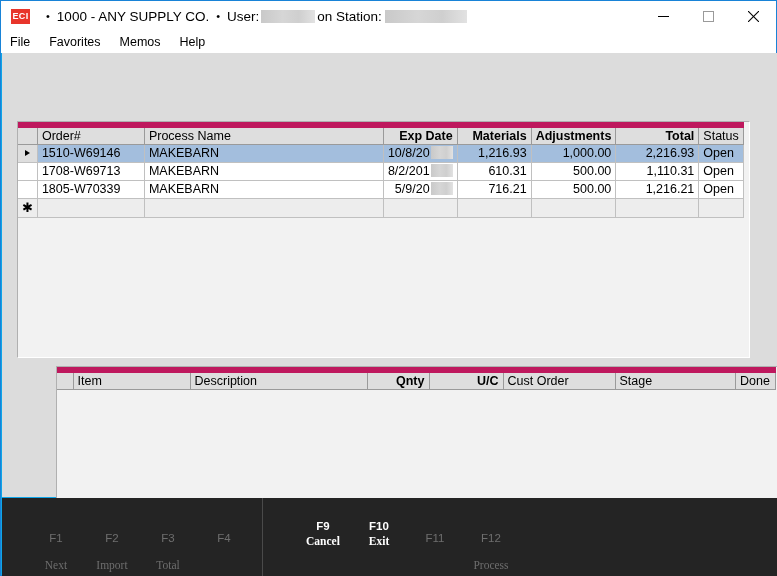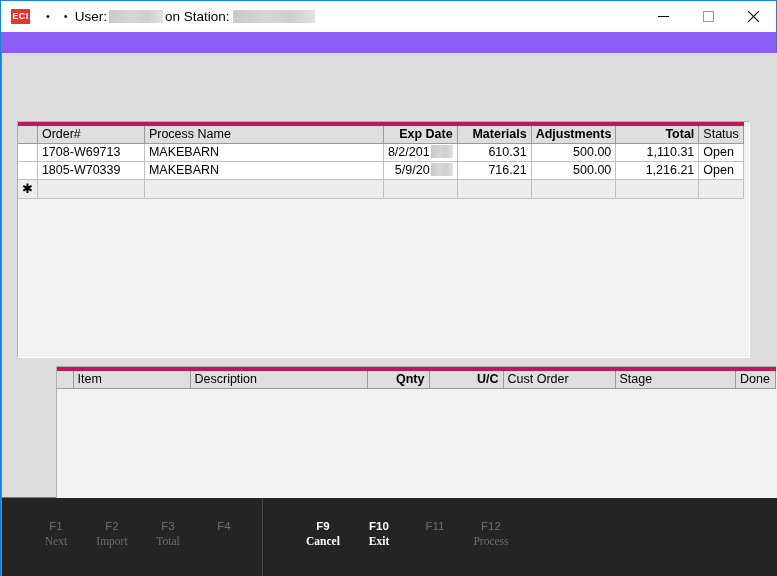--- a/index.html
+++ b/index.html
@@ -4,21 +4,21 @@
 <style>
   html,body{margin:0;padding:0;}
   body{
     width:777px;height:576px;overflow:hidden;
     font-family:"Liberation Sans",sans-serif;
     background:#ffffff;
     -webkit-font-smoothing:none;
   }
   .window{
     position:relative;width:777px;height:576px;box-sizing:border-box;
-    border:1px solid #1883d7;background:#8b5cf6;
+    border:1px solid #1883d7;background:#0ea5e9;
   }
   
   .titlebar{
     position:absolute;left:0;top:0;width:775px;height:31px;
     background:#ffffff;display:flex;align-items:center;
   }
   .logo{
     width:19px;height:15px;background:#e8352b;color:#fff;
     font-size:9px;font-weight:bold;line-height:15px;text-align:center;
     margin-left:10px;letter-spacing:.3px;font-family:"Liberation Sans",sans-serif;
@@ -89,21 +89,21 @@
   table.grid{border-collapse:collapse;table-layout:fixed;background:#fff;}
   table.grid td,table.grid th{
     font-size:12.5px;color:#000;padding:0 4px;height:18px;
     box-sizing:border-box;white-space:nowrap;overflow:hidden;
     border-right:1px solid #c0c0c0;border-bottom:1px solid #c0c0c0;
     font-weight:normal;
   }
   table.grid th{
     background:#dedede;text-align:left;height:19px;
     border-right:1px solid #9a9a9a;border-bottom:1px solid #9a9a9a;
-    border-top:4px solid #be185d;
+    border-top:6px solid #be185d;
   }
   table.grid th.num{text-align:right;font-weight:bold;}
   td.num{text-align:right;}
   td.gutter,th.gutter{
     background:#dedede;width:16px;padding:0;text-align:center;
     border-right:1px solid #9a9a9a;border-bottom:1px solid #9a9a9a;
   }
   tr.selrow td{background:#a3bedd;}
   tr.selrow td.gutter{background:#dedede;}
   tr.datarow td{background:#ffffff;}
@@ -127,31 +127,32 @@
     display:flex;align-items:flex-start;height:100%;box-sizing:border-box;
     padding-top:21px;
   }
   .fngroup.g1{width:260px;padding-left:26px;}
   .fngroup.g2{width:250px;border-left:1px solid #4a4a4a;padding-left:26px;}
   .fngroup.g3{width:263px;border-left:1px solid #4a4a4a;padding-left:32px;}
   .fnkey{width:56px;text-align:center;line-height:15px;}
   .fnkey .k{font-size:11.5px;display:block;}
   .fnkey .l{font-size:11.5px;display:block;font-family:Liberation Serif, serif;}
   .fnkey.on .k,.fnkey.on .l{color:#ffffff;font-weight:bold;}
-  .fnkey.off .k,.fnkey.off .l{color:#6e6e6e;}
+  .fnkey.off .k,.fnkey.off .l{color:#6e6e6e;margin-top:12px;}
 </style>
 </head>
 <body>
 
 <div class="window">
 
   <div class="titlebar">
     <div class="logo">ECI</div>
     <div class="title-text">
       <span class="sep">•</span>
+      <span>1000 - ANY SUPPLY CO.</span>
       <span class="sep">•</span>
       <span>User:</span>
       <span class="redact r-user"></span>
       <span>on Station:</span>
       <span class="redact r-station"></span>
     </div>
     <div class="winbtns">
       <div class="winbtn">
         <svg width="11" height="11" viewBox="0 0 11 11">
             <line x1="0" y1="5.5" x2="11" y2="5.5" stroke="#000" stroke-width="1"></line>
@@ -164,20 +165,26 @@
       </div>
       <div class="winbtn">
         <svg width="11" height="11" viewBox="0 0 11 11">
             <line x1="0" y1="0" x2="11" y2="11" stroke="#000" stroke-width="1.1"></line>
             <line x1="11" y1="0" x2="0" y2="11" stroke="#000" stroke-width="1.1"></line>
           </svg>
       </div>
     </div>
   </div>
 
+  <div class="menubar">
+    <div class="menuitem">File</div>
+    <div class="menuitem">Favorites</div>
+    <div class="menuitem">Memos</div>
+    <div class="menuitem">Help</div>
+  </div>
 
   <div class="panel">
 
     <div class="order-sel">Order Selection:</div>
 
     <div class="btn-select">
       <span class="inner">Select</span>
     </div>
 
     <div class="btn-branch">Branch List</div>
@@ -200,20 +207,32 @@
               <th>Order#</th>
               <th>Process Name</th>
               <th class="num">Exp Date</th>
               <th class="num">Materials</th>
               <th class="num">Adjustments</th>
               <th class="num">Total</th>
               <th>Status</th>
             </tr>
           </thead>
           <tbody>
+            <tr class="selrow">
+              <td class="gutter">
+                <div class="arrow"></div>
+              </td>
+              <td>1510-W69146</td>
+              <td>MAKEBARN</td>
+              <td class="num"><span>10/8/20</span><span class="redact" style="width: 22px; margin-left: 1px;"></span></td>
+              <td class="num">1,216.93</td>
+              <td class="num">1,000.00</td>
+              <td class="num">2,216.93</td>
+              <td>Open</td>
+            </tr>
             <tr class="datarow">
               <td class="gutter"></td>
               <td>1708-W69713</td>
               <td>MAKEBARN</td>
               <td class="num"><span>8/2/201</span><span class="redact" style="width: 22px; margin-left: 1px;"></span></td>
               <td class="num">610.31</td>
               <td class="num">500.00</td>
               <td class="num">1,110.31</td>
               <td>Open</td>
             </tr>

